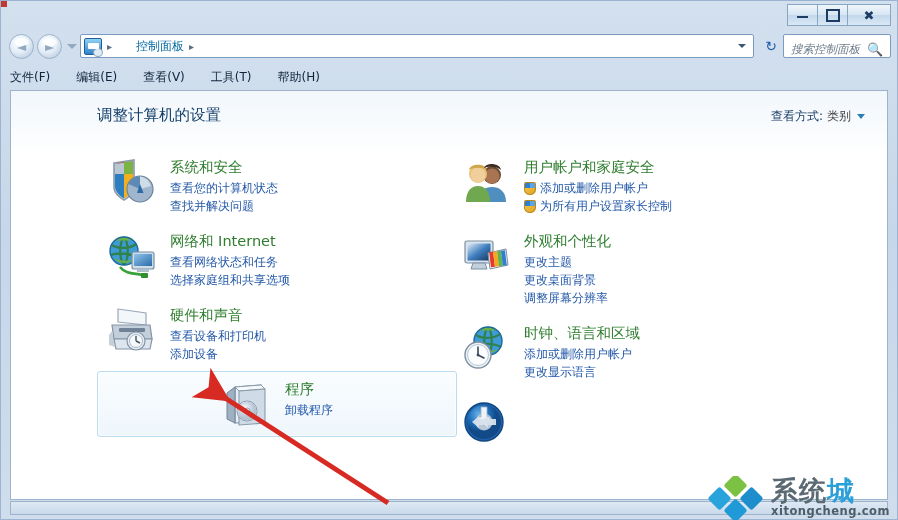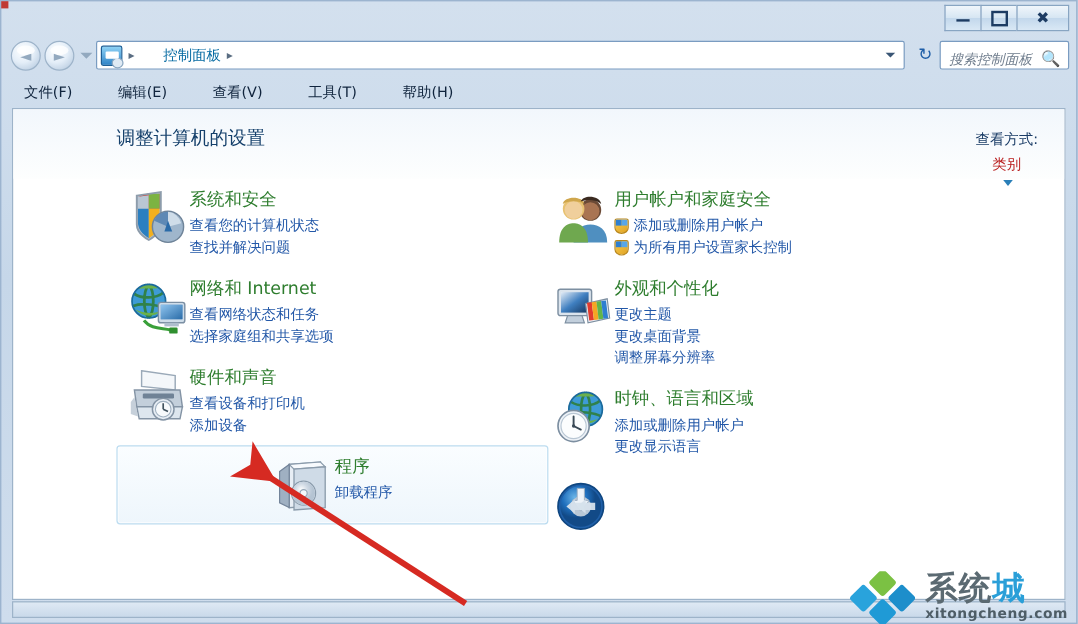--- a/index.html
+++ b/index.html
@@ -96,22 +96,22 @@
     background:#fff;border:1px solid #7a9cc1;border-radius:2px;
     box-sizing:border-box;display:flex;align-items:flex-end;
   }
   .searchbox .ph{
     font-size:11.5px;color:#6e7c8c;font-style:italic;margin-left:7px;
   }
   .searchbox .mag{margin-left:auto;margin-right:6px;color:#1e5ea8;font-size:13px;}
 
   
   .menubar{
-    position:absolute;left:10px;top:64px;right:10px;height:24px;
-    display:flex;align-items:center;gap:20px;
+    position:absolute;left:0;top:64px;right:10px;height:24px;
+    display:flex;align-items:center;gap:8px;
   }
   .menuitem{
     font-size:12px;color:#10243d;padding:3px 9px;
     font-family:"DejaVu Sans","Liberation Sans",sans-serif;
     white-space:nowrap;
   }
 
   
   .content{
     position:absolute;left:9px;top:89px;right:9px;bottom:19px;
@@ -124,36 +124,35 @@
   }
   .pagehead{position:absolute;left:0;right:0;top:0;height:58px;}
   .pagetitle{
     position:absolute;left:86px;top:14px;
     font-size:15.5px;color:#15406b;
     font-family:"DejaVu Sans","Liberation Sans",sans-serif;
   }
   .viewby{
     position:absolute;right:22px;top:17px;display:flex;align-items:center;gap:4px;
     font-size:12px;
-    flex-direction:column;
   }
   .viewby .lbl{color:#1a3c66;}
-  .viewby .val{color:#b91c1c;}
+  .viewby .val{color:#404040;}
   .viewby .cv{
     width:0;height:0;border-left:4px solid transparent;border-right:4px solid transparent;
     border-top:5px solid #2a7fb8;margin-left:2px;
   }
 
   
   .cats{position:absolute;left:0;top:58px;right:0;bottom:0;}
   .col{position:absolute;top:0;width:360px;}
   .colL{left:86px;}
   .colR{left:440px;}
   .cat{
-    position:relative;display:flex;
+    position:relative;display:flex;gap:12px;
     padding:7px 8px 7px 8px;border:1px solid transparent;border-radius:3px;
     box-sizing:border-box;
   }
   .cat.sel{
     background:linear-gradient(180deg,#fafdff 0%,#eef6fc 100%);
     border:1px solid #bcdcf0;
     box-shadow:0 0 0 1px rgba(255,255,255,.6) inset;
     justify-content:center;
   }
   .cat .ic{width:52px;height:50px;flex:0 0 52px;position:relative;}

